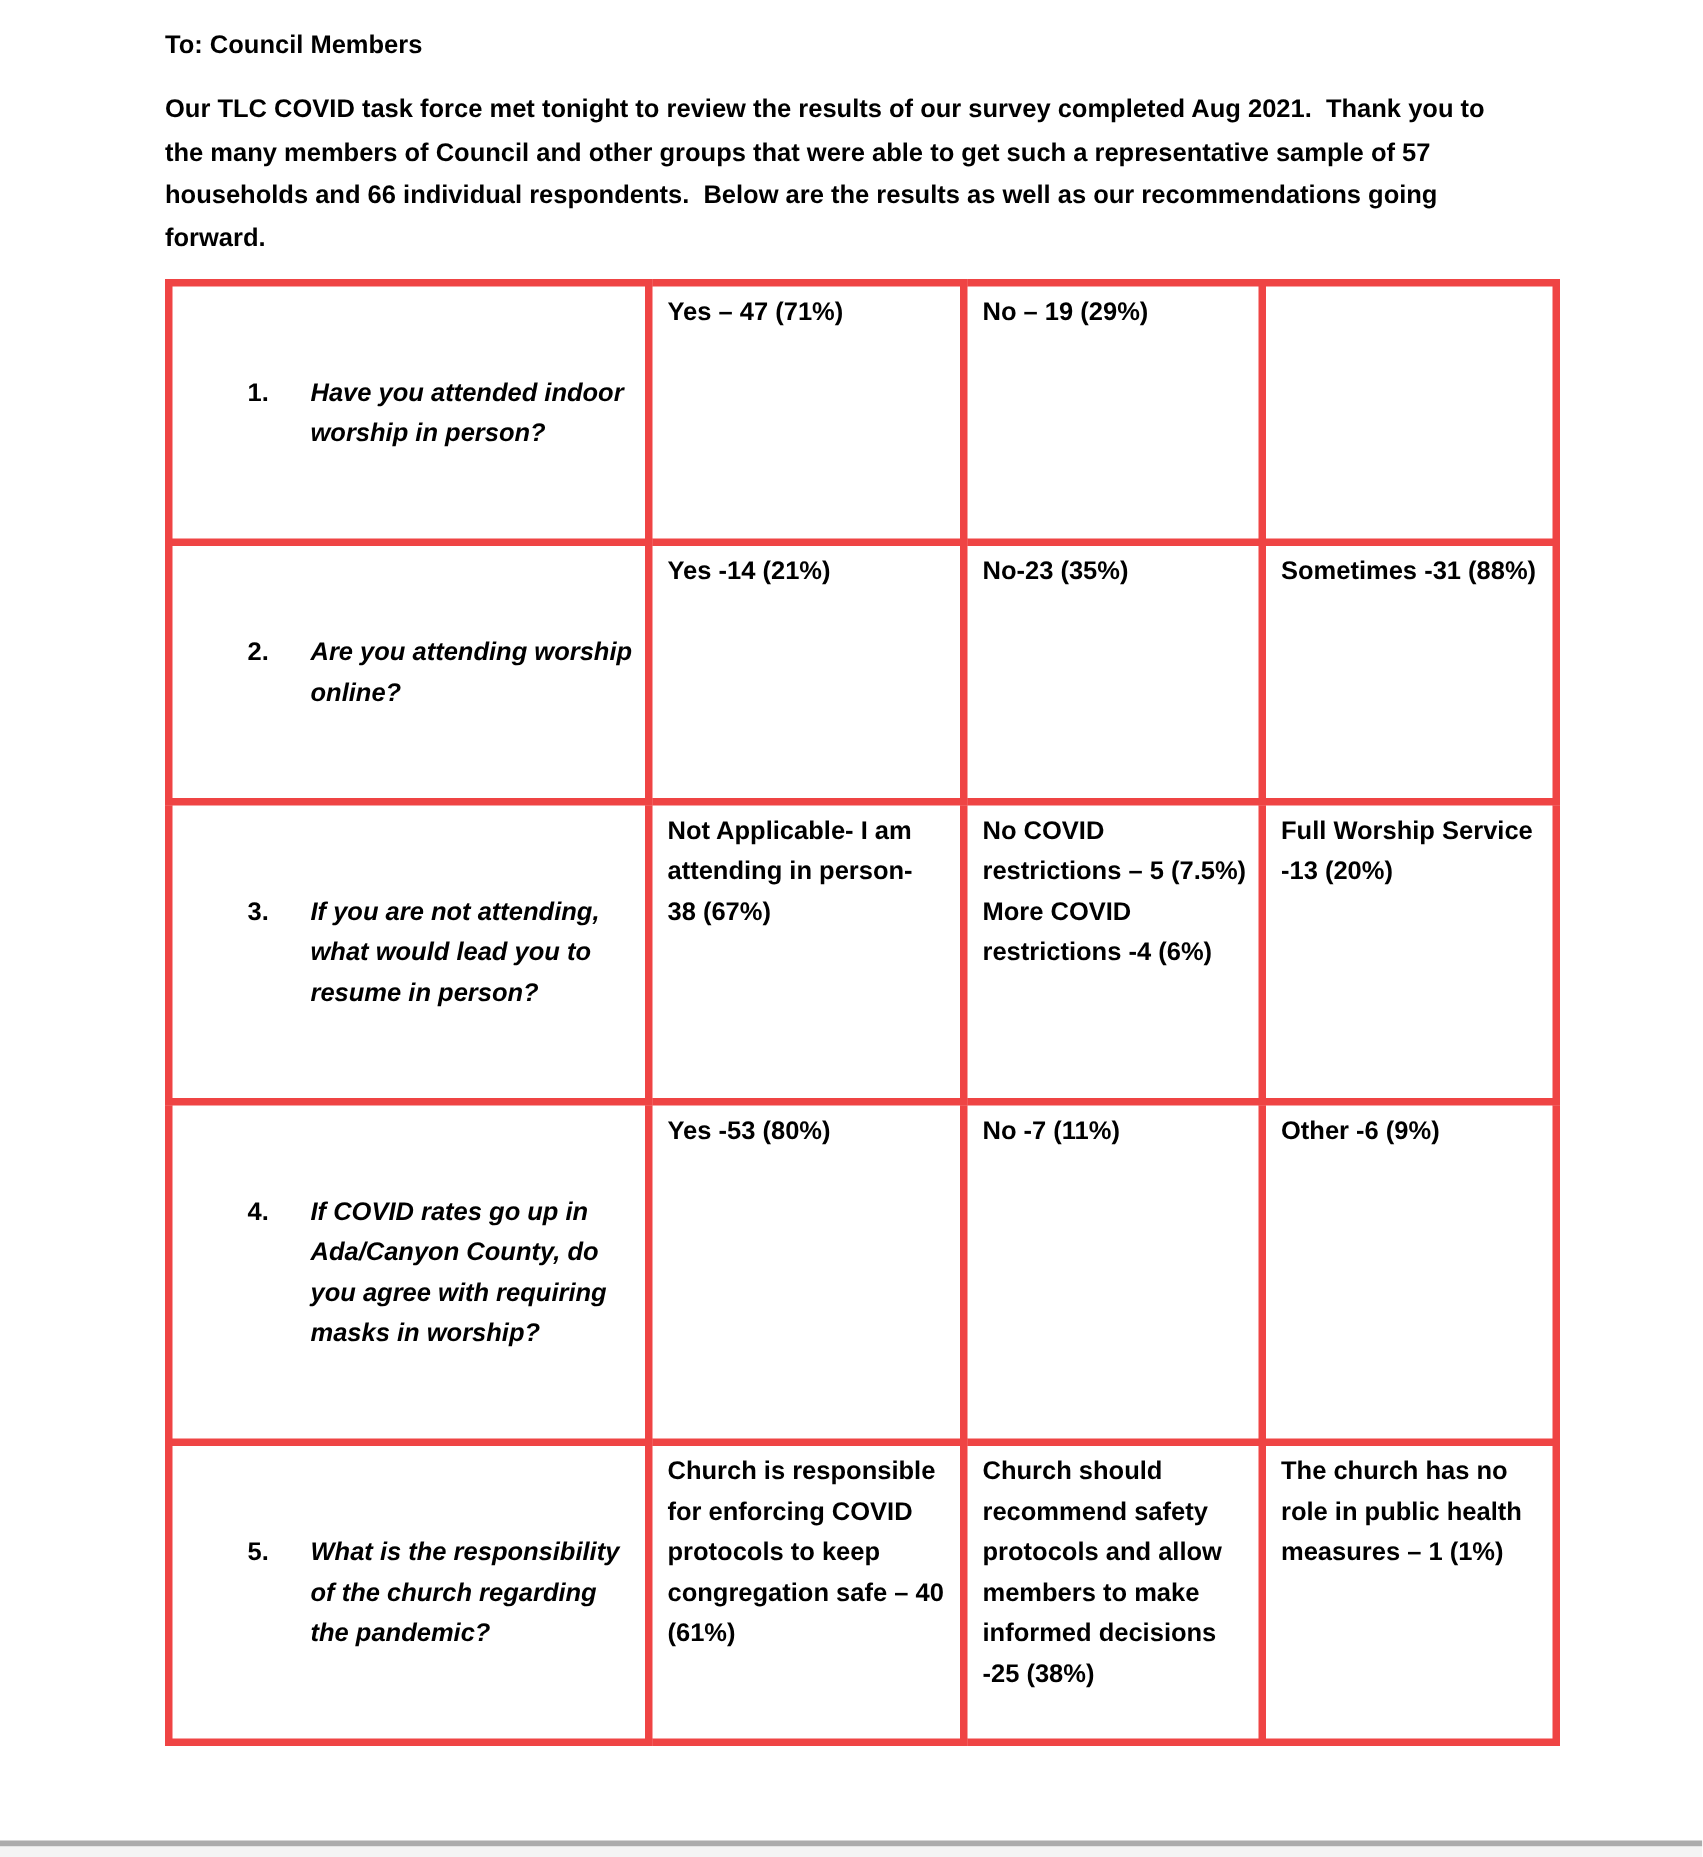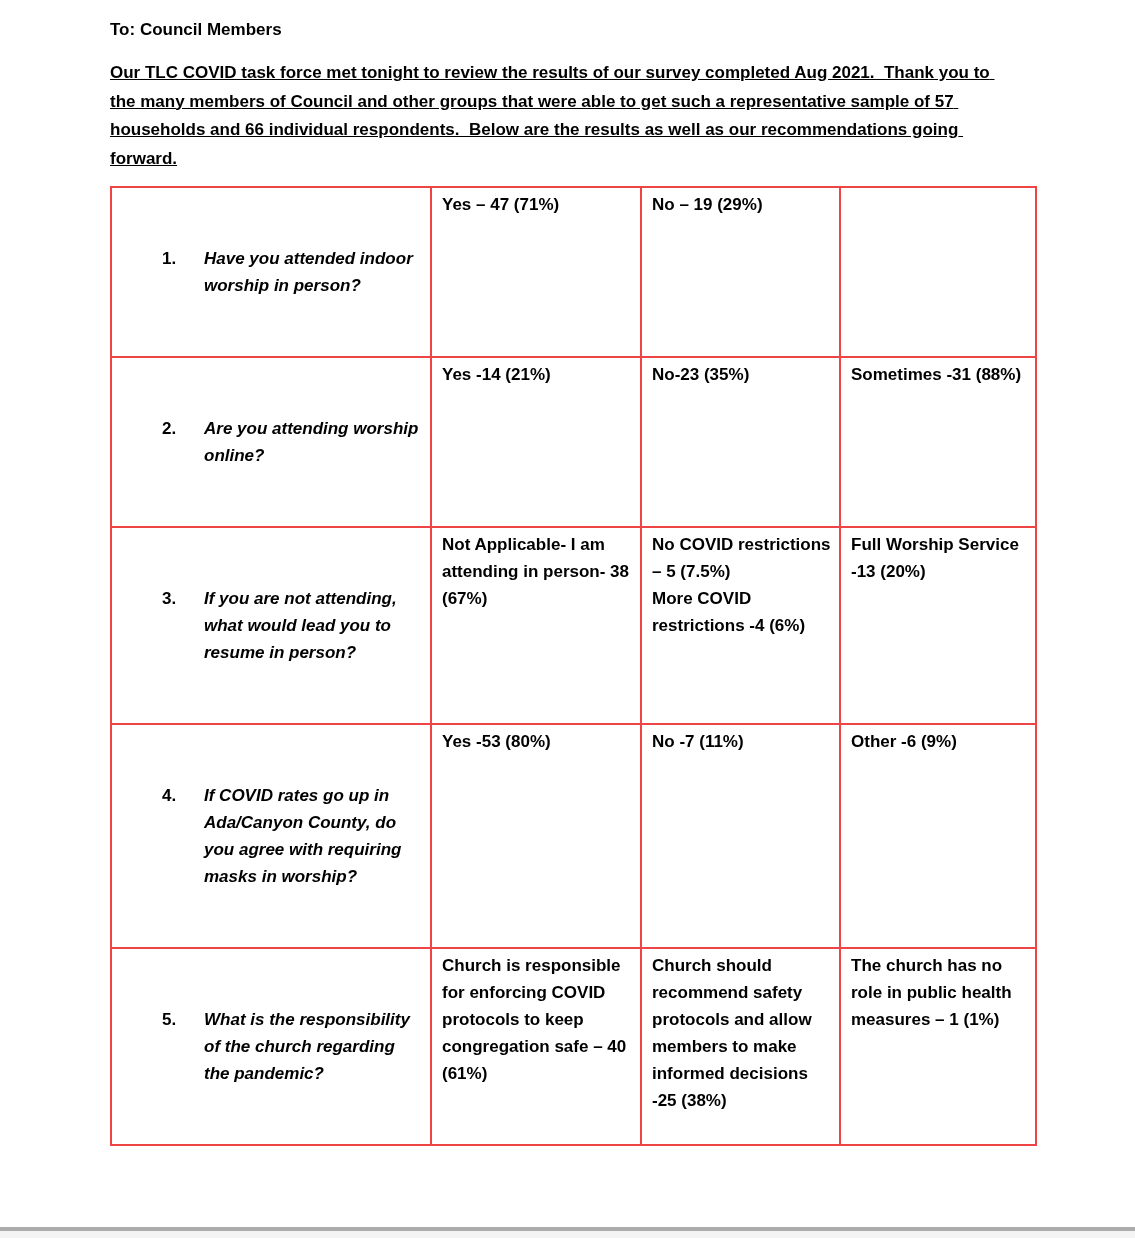--- a/index.html
+++ b/index.html
@@ -20,30 +20,29 @@
     width: 1035px;
   }
   .line { line-height: 28px; white-space: pre-wrap; }
   .memo-to { margin-top: 0; }
   .memo-re { margin-top: 18px; }
   .intro {
     margin-top: 15px;
     width: 902px;
     line-height: 28.5px;
     white-space: pre-wrap;
-    text-decoration: underline;
   }
   table.survey {
     margin-top: 13px;
     border-collapse: collapse;
     width: 925px;
     table-layout: fixed;
   }
   table.survey td {
-    border: 2px solid #ef4444;
+    border: 5px solid #ef4444;
     vertical-align: top;
     line-height: 27px;
     padding: 3px 8px 3px 10px;
     white-space: pre-wrap;
   }
   table.survey col.c1 { width: 320px; }
   table.survey col.c2 { width: 210px; }
   table.survey col.c3 { width: 199px; }
   table.survey col.c4 { width: 196px; }
   tr.r1 { height: 78px; }

